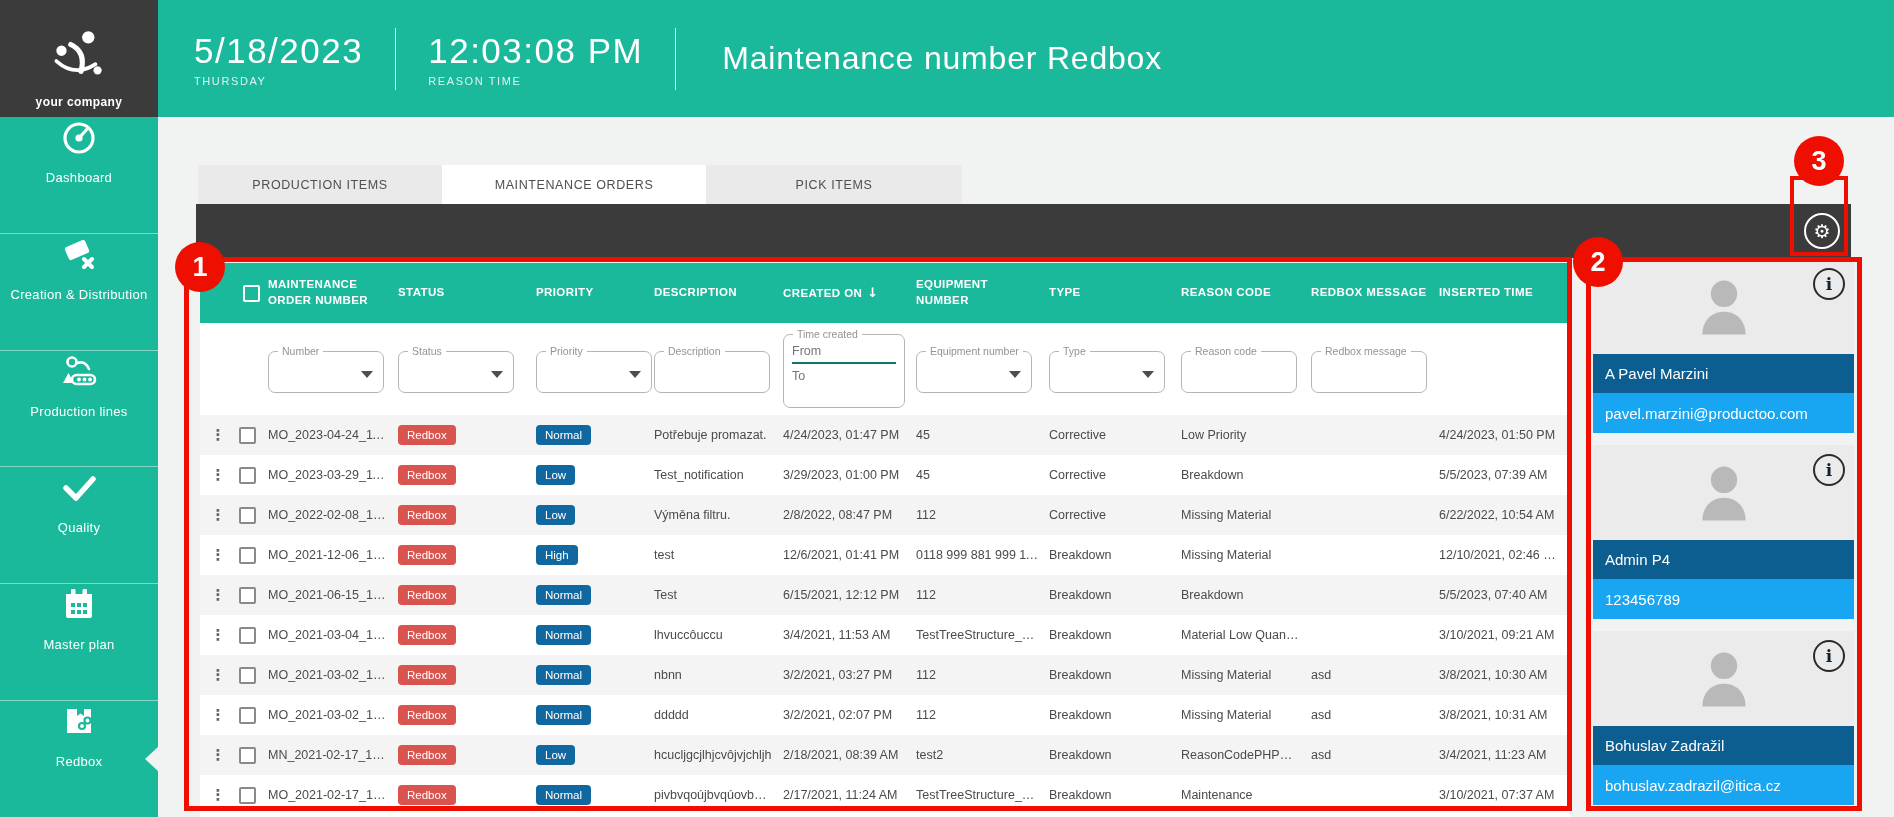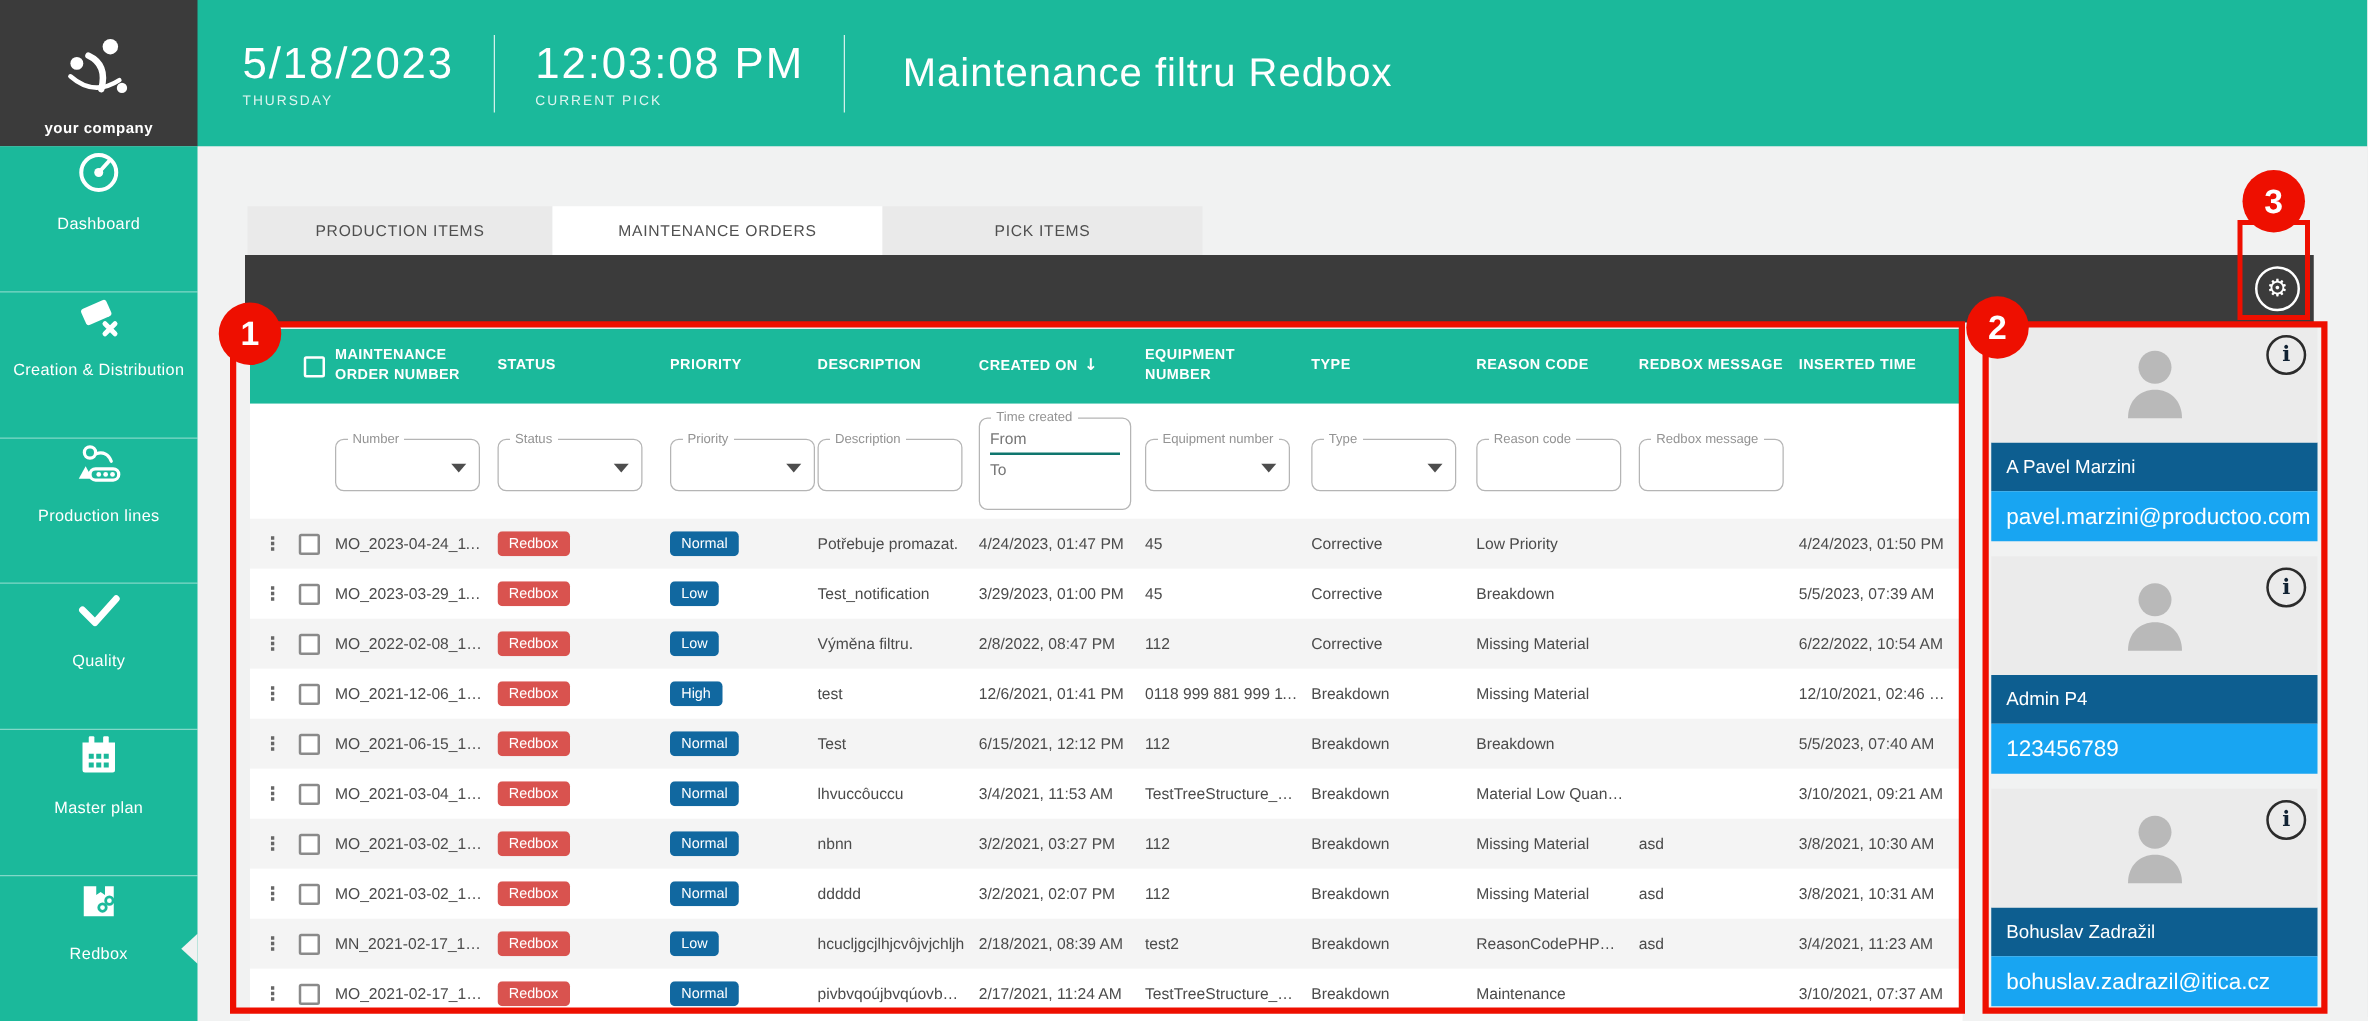--- a/index.html
+++ b/index.html
@@ -62,21 +62,21 @@
   .badge { display:inline-block; color:#fff; font-size:11.5px; padding:4px 9px; border-radius:4px; }
   .badge-red { background:#d9534f; }
   .badge-blue { background:#1168a0; }
 
   
   .right-panel { position:absolute; left:1593px; top:259px; width:261px; }
   .card { margin-bottom:12px; }
   .card-avatar { height:95px; background:#ebebeb; position:relative; display:flex; align-items:center; justify-content:center; }
   .info-btn { position:absolute; top:9px; right:9px; width:32px; height:32px; border:2px solid #2b2b2b; border-radius:50%; display:flex; align-items:center; justify-content:center; cursor:pointer; background:transparent; font-family:"DejaVu Serif", serif; font-size:17px; font-weight:bold; color:#123; }
   .card-name { height:39px; background:#0d5e90; color:#fff; font-size:15px; display:flex; align-items:center; padding:0 12px; }
-  .card-info { height:40px; background:#18a5f2; color:#fff; font-size:18px; display:flex; align-items:center; padding:0 12px; }
+  .card-info { height:40px; background:#18a5f2; color:#fff; font-size:15px; display:flex; align-items:center; padding:0 12px; }
 
   
   .ann { position:absolute; pointer-events:none; z-index:50; }
   .ann-rect { border:5px solid #ee0f00; }
   .ann-rect-table { left:184px; top:257px; width:1388px; height:554px; }
   .ann-rect-panel { left:1586px; top:257px; width:276px; height:554px; }
   .ann-rect-gear { left:1790px; top:176px; width:58px; height:80px; border-width:4px; }
   .ann-circle { width:50px; height:50px; border-radius:50%; background:#ee0f00; color:#fff; display:flex; align-items:center; justify-content:center; font-size:27px; font-weight:600; }
   .ann-c1 { left:175px; top:242px; }
   .ann-c2 { left:1573px; top:237px; }
@@ -99,24 +99,24 @@
       <div class="logo-text">your company</div>
     </div>
     <div class="topbar-main">
       <div class="tb-block">
         <div class="big">5/18/2023</div>
         <div class="small">THURSDAY</div>
       </div>
       <div class="vdiv"></div>
       <div class="tb-block">
         <div class="big">12:03:08 PM</div>
-        <div class="small">CURRENT PICK</div>
+        <div class="small">REASON TIME</div>
       </div>
       <div class="vdiv"></div>
-      <div class="page-title">Maintenance filtru Redbox</div>
+      <div class="page-title">Maintenance number Redbox</div>
     </div>
   </header>
 
   <nav class="sidebar">
     <div class="nav-item">
       <span class="nav-icon">
         <svg width="40" height="40" viewBox="0 0 40 40">
           <circle cx="20" cy="21" r="14" fill="none" stroke="#fff" stroke-width="3.2"></circle>
           <line x1="20" y1="21" x2="29" y2="11" stroke="#fff" stroke-width="3.2" stroke-linecap="round"></line>
           <circle cx="20" cy="21" r="3.6" fill="#fff"></circle>

